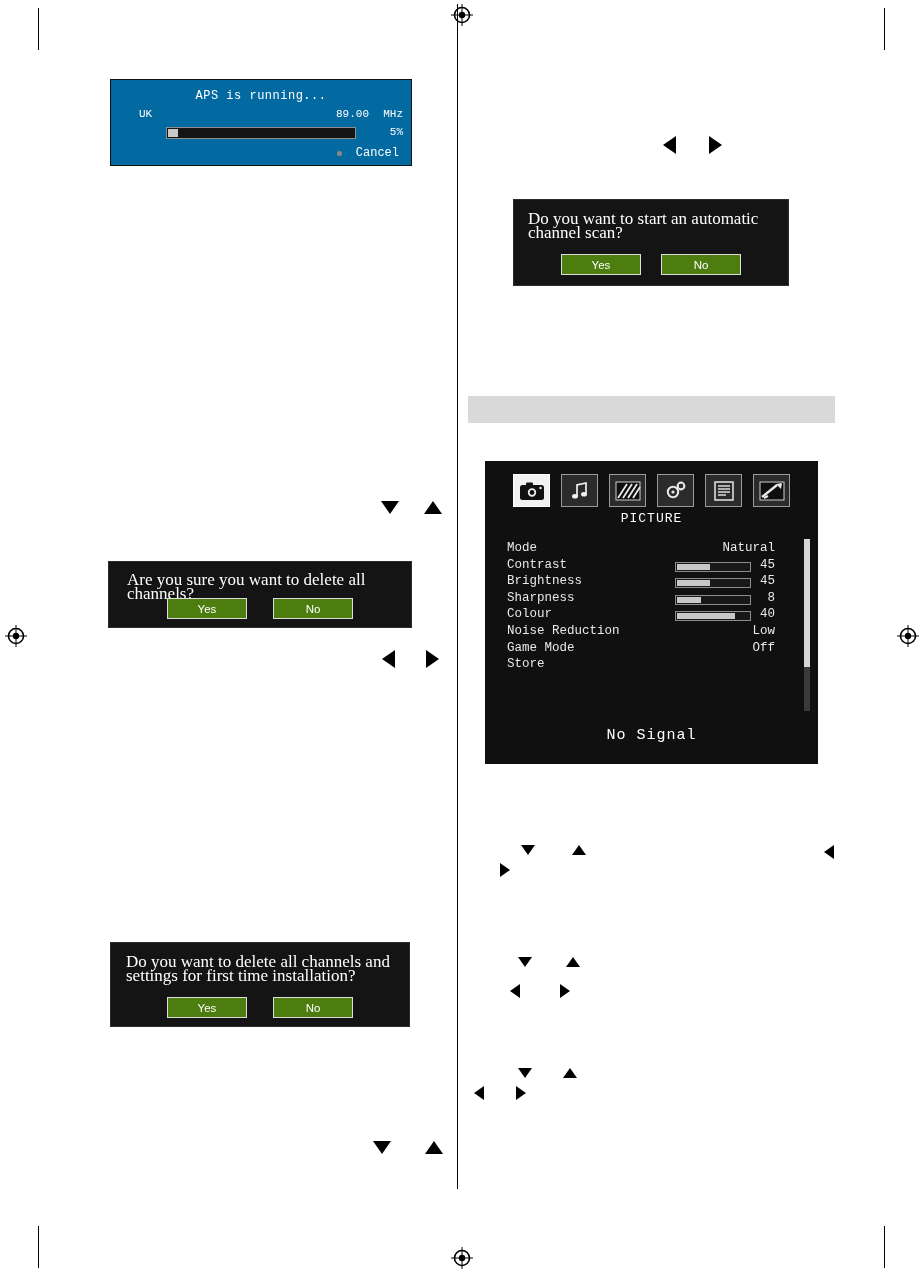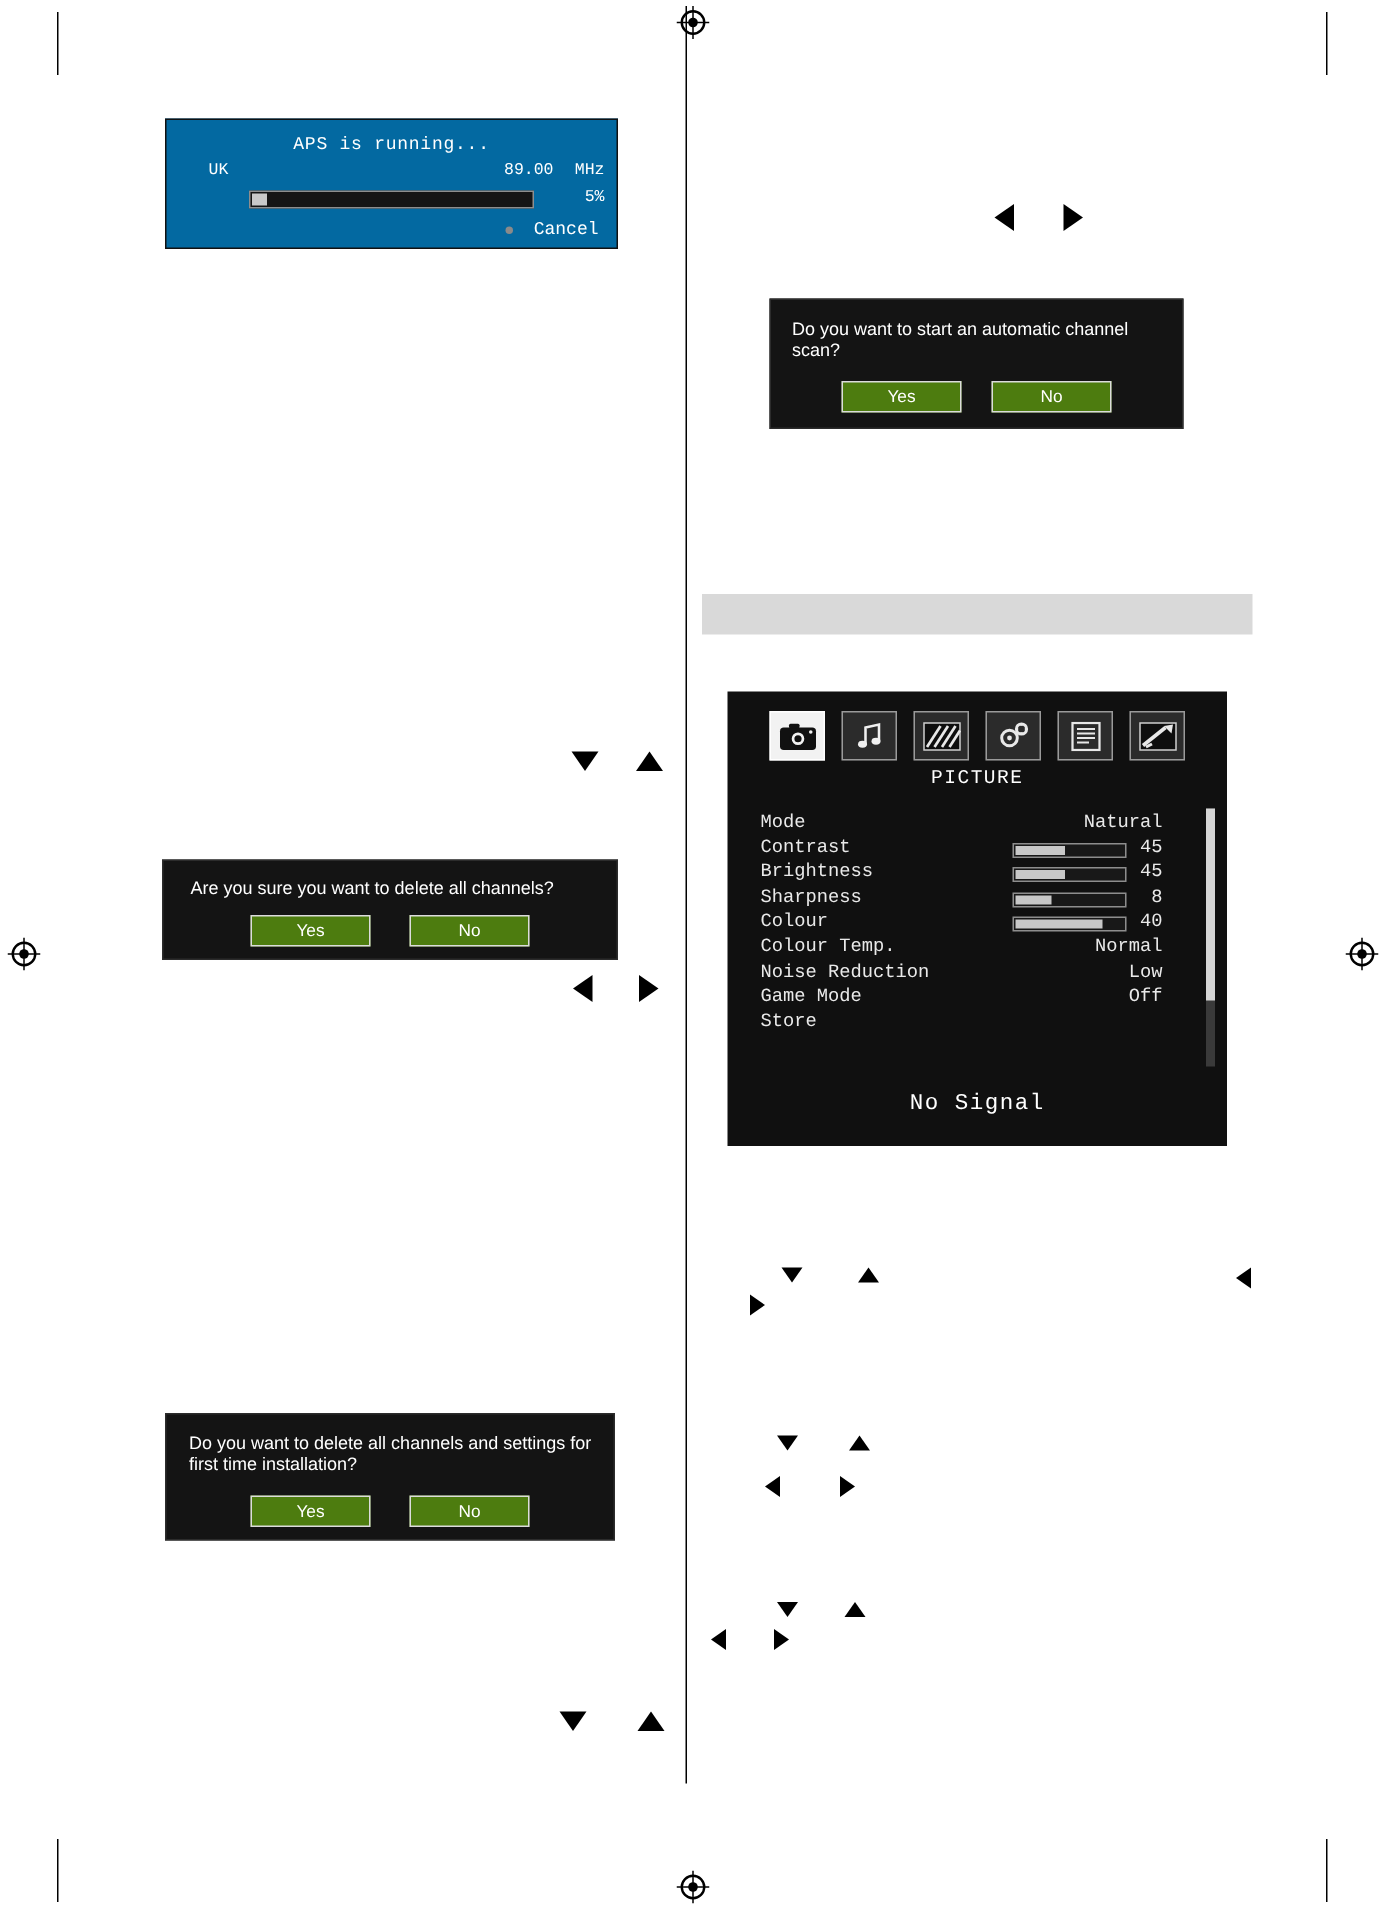--- a/index.html
+++ b/index.html
@@ -43,22 +43,22 @@
     background: #0d0d0d;
     color: #ffffff;
     font-family: "Liberation Mono", monospace;
     box-sizing: border-box;
   }
   .osd-dialog {
     border: 1px solid #2c2c2c;
     background: #141414;
   }
   .dlg-text {
-    font-family: Liberation Sans, sans-serif;
-    font-size: 12px;
+    font-family: Liberation Serif, serif;
+    font-size: 17px;
     line-height: 14px;
     color: #ffffff;
   }
   .btn-row {
     display: flex;
     justify-content: center;
     gap: 26px;
   }
   .osd-btn {
     width: 78px;
@@ -144,21 +144,21 @@
   #aps-cancel {
     position: absolute;
     right: 12px;
     top: 66px;
     font-size: 12px;
   }
 
   
   #dlg-delete-all {
     left: 108px;
-    top: 573px;
+    top: 561px;
     width: 304px;
     height: 67px;
   }
   #dlg-delete-all .dlg-text {
     position: absolute;
     left: 18px;
     top: 11px;
     right: 10px;
   }
   #dlg-delete-all .btn-row {
@@ -543,24 +543,20 @@
         <span class="val">8</span>
       </div>
       <div class="mrow">
         <span class="lbl">Colour</span>
         <span class="slider">
             <i style="width:58px"></i>
           </span>
         <span class="val">40</span>
       </div>
       <div class="mrow">
-        <span class="lbl">Colour Temp.</span>
-        <span class="val">Normal</span>
-      </div>
-      <div class="mrow">
         <span class="lbl">Noise Reduction</span>
         <span class="val">Low</span>
       </div>
       <div class="mrow">
         <span class="lbl">Game Mode</span>
         <span class="val">Off</span>
       </div>
       <div class="mrow">
         <span class="lbl">Store</span>
         <span class="val"></span>

